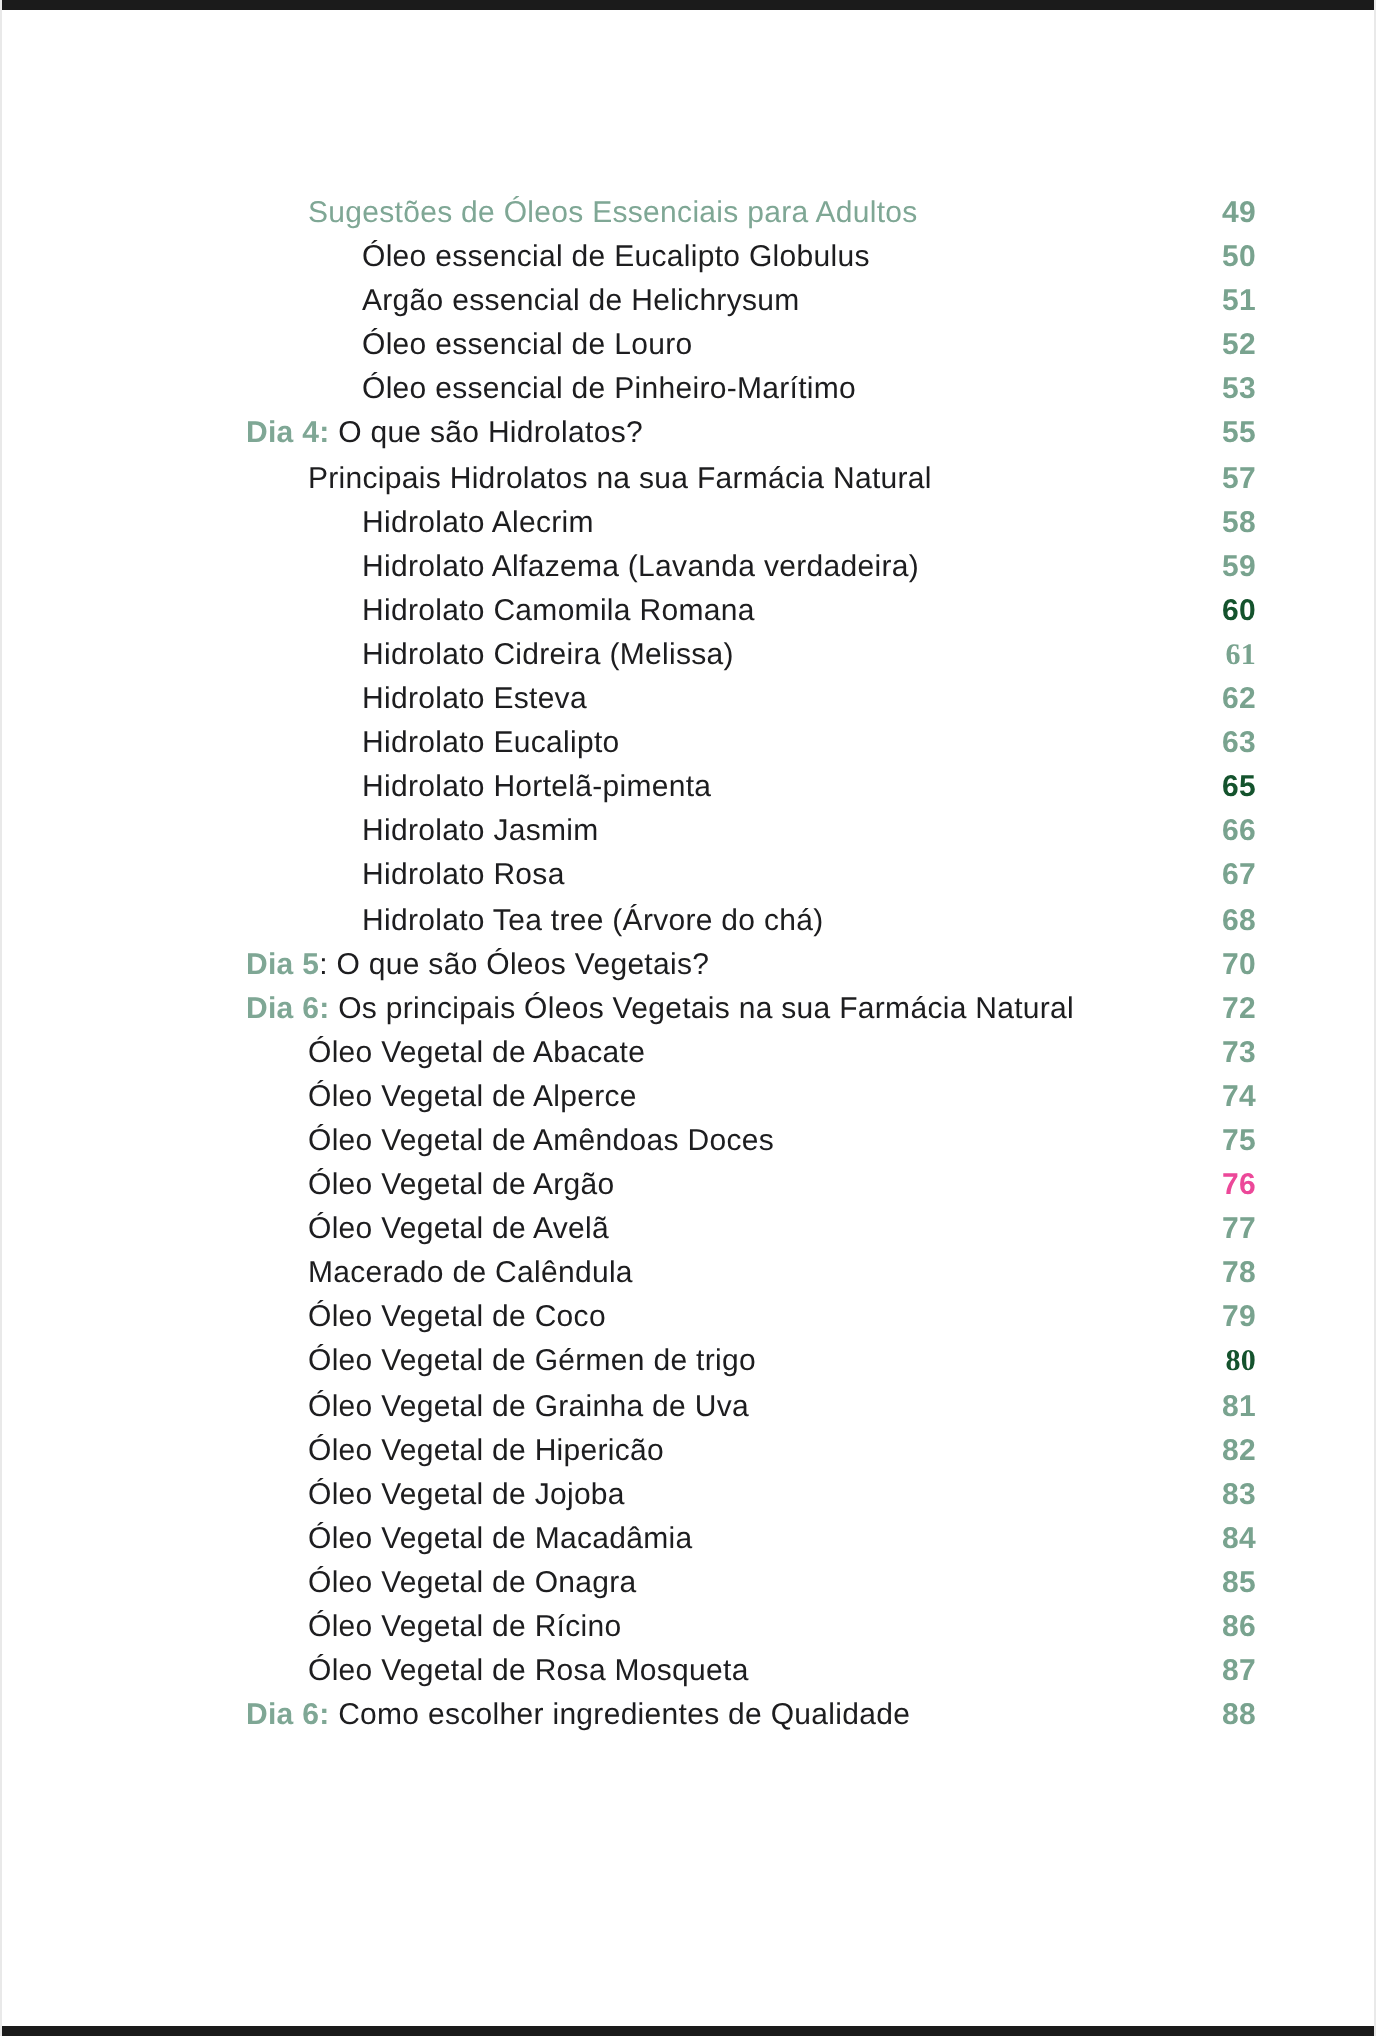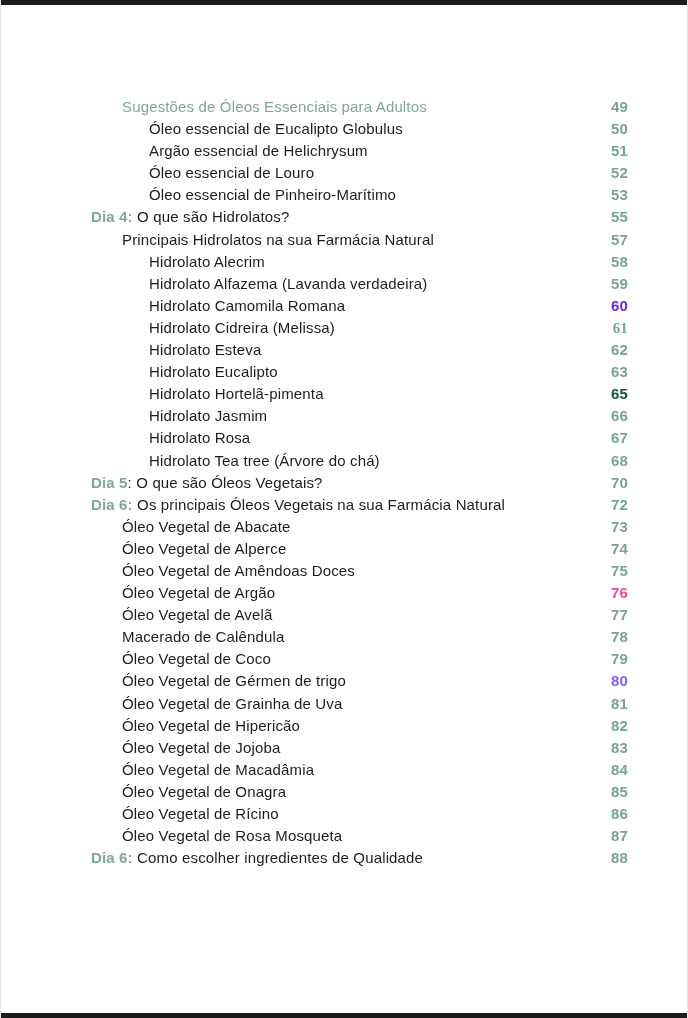--- a/index.html
+++ b/index.html
@@ -37,20 +37,21 @@
   .toc-row {
     display: flex;
     justify-content: space-between;
     align-items: baseline;
     height: 22.1px;
     font-size: 15px;
     line-height: 22.1px;
     color: #1d1d1f;
     letter-spacing: 0.15px;
     white-space: nowrap;
+    margin-left: 32px;
   }
   .toc-row .entry-title { flex: 1 1 auto; overflow: hidden; }
   .toc-row.indent-1 .entry-title { padding-left: 31px; }
   .toc-row.indent-2 .entry-title { padding-left: 58px; }
   .toc-row .entry-page {
     flex: 0 0 auto;
     font-weight: 700;
     text-align: right;
     min-width: 26px;
   }
@@ -93,21 +94,21 @@
       <div class="toc-row indent-2">
         <span class="entry-title">Hidrolato Alecrim</span>
         <span class="entry-page" style="color: rgb(121, 163, 143);">58</span>
       </div>
       <div class="toc-row indent-2">
         <span class="entry-title">Hidrolato Alfazema (Lavanda verdadeira)</span>
         <span class="entry-page" style="color: rgb(121, 163, 143);">59</span>
       </div>
       <div class="toc-row indent-2">
         <span class="entry-title">Hidrolato Camomila Romana</span>
-        <span class="entry-page" style="color: #6d28d9;">60</span>
+        <span class="entry-page" style="color: #14532d;">60</span>
       </div>
       <div class="toc-row indent-2">
         <span class="entry-title">Hidrolato Cidreira (Melissa)</span>
         <span class="entry-page" style="color: rgb(121, 163, 143); font-family: Liberation Serif, serif;">61</span>
       </div>
       <div class="toc-row indent-2">
         <span class="entry-title">Hidrolato Esteva</span>
         <span class="entry-page" style="color: rgb(121, 163, 143);">62</span>
       </div>
       <div class="toc-row indent-2">
@@ -161,21 +162,21 @@
       <div class="toc-row indent-1">
         <span class="entry-title">Macerado de Calêndula</span>
         <span class="entry-page" style="color: rgb(121, 163, 143);">78</span>
       </div>
       <div class="toc-row indent-1">
         <span class="entry-title">Óleo Vegetal de Coco</span>
         <span class="entry-page" style="color: rgb(121, 163, 143);">79</span>
       </div>
       <div class="toc-row indent-1">
         <span class="entry-title">Óleo Vegetal de Gérmen de trigo</span>
-        <span class="entry-page" style="color: #8b5cf6;">80</span>
+        <span class="entry-page" style="color: #14532d; font-family: Liberation Serif, serif;">80</span>
       </div>
       <div class="toc-row indent-1">
         <span class="entry-title">Óleo Vegetal de Grainha de Uva</span>
         <span class="entry-page" style="color: rgb(121, 163, 143);">81</span>
       </div>
       <div class="toc-row indent-1">
         <span class="entry-title">Óleo Vegetal de Hipericão</span>
         <span class="entry-page" style="color: rgb(121, 163, 143);">82</span>
       </div>
       <div class="toc-row indent-1">

